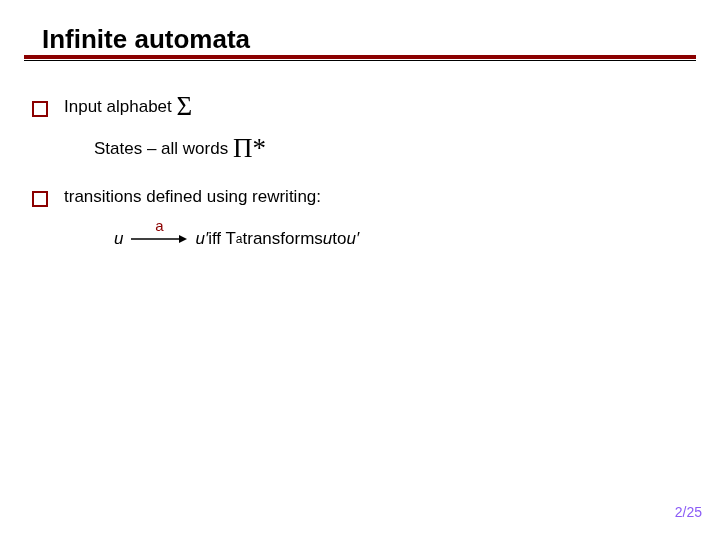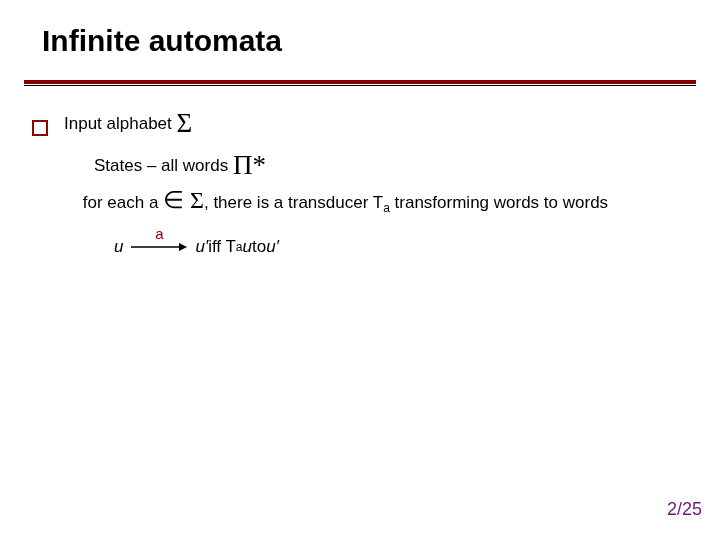--- a/index.html
+++ b/index.html
@@ -1,35 +1,35 @@
 <!DOCTYPE html>
 <html><head>
 <meta charset="utf-8">
 <style>
   html,body{margin:0;padding:0;width:720px;height:540px;background:#fff;font-family:Verdana,Geneva,sans-serif;color:#000;overflow:hidden}
   .slide{position:relative;width:720px;height:540px;box-sizing:border-box;padding:24px 14px 10px 14px}
-  .title{font-size:30px;font-weight:bold;margin:0 0 22px 28px}
+  .title{font-size:26px;font-weight:bold;margin:0 0 0 28px}
   .title-rule{margin-left:10px;margin-right:10px}
   .rule-maroon{height:4px;background:#8b0000}
   .rule-line{height:1px;background:#000;margin-top:1px}
   .body{margin-top:6px}
-  .bul{display:flex;align-items:flex-end;margin:26px 0 0 18px;font-size:17px;line-height:1.4}
+  .bul{display:flex;align-items:center;margin:34px 0 0 18px;font-size:17px;line-height:1.4}
   .box{width:12px;height:12px;border:2px solid #8b0000;flex:0 0 12px;margin-top:4px;margin-right:16px}
   .content{flex:1}
   .sym{font-family:'Times New Roman',serif;font-size:27px;line-height:0;position:relative;top:3px}
   .sym-small{font-family:'Times New Roman',serif;font-size:24px}
   .sub-item{margin:20px 0 0 80px;font-size:17px}
   .sub-indent{margin:8px 0 0 64px;font-size:17px;line-height:1.4}
   .arrow-line{margin:20px 0 0 100px;font-size:17px;display:flex;align-items:center}
   .u{font-style:italic}
   .arrow-wrap{position:relative;display:inline-block;margin:0 8px}
   .arrow-label{position:absolute;top:-16px;left:50%;transform:translateX(-50%);color:#8b0000;font-size:15px}
   .arrow-svg{display:block}
   .sub-t{font-size:12px;vertical-align:sub}
-  .pagenum{position:absolute;bottom:20px;right:18px;font-size:18px;color:#701a75}
+  .pagenum{position:absolute;bottom:20px;right:18px;font-size:14px;color:#8b5cf6}
 </style>
 </head>
 <body>
 
 <div class="slide">
 
   <div class="title">Infinite automata</div>
   <div class="title-rule">
     <div class="rule-maroon"></div>
     <div class="rule-line"></div>
@@ -42,36 +42,38 @@
       <div class="content">
         <span>Input alphabet </span><span class="sym">Σ</span>
       </div>
     </div>
 
     <div class="sub-item">
       <span>States – all words </span><span class="sym">Π*</span>
     </div>
 
 
-    <div class="sub-indent">
-      &nbsp;<span>for each a </span><span class="sym-small">∈</span><span class="sym-small"> Σ</span><span>, there is a transducer T</span><span class="sub-t">a</span><span> transforming words to words</span>
+    <div class="bul" style="margin-top:26px">
+      <span class="box"></span>
+      <div class="content">transitions defined using rewriting:</div>
     </div>
 
     <div class="arrow-line">
       <span class="u">u</span>
       <span class="arrow-wrap">
         <span class="arrow-label">a</span>
         <svg class="arrow-svg" width="56" height="12">
           <line x1="0" y1="6" x2="48" y2="6" stroke="#000" stroke-width="1.5"></line>
           <polygon points="48,2 56,6 48,10" fill="#000"></polygon>
         </svg>
       </span>
       <span class="u">u′</span>
       <span>  iff T</span>
         <span class="sub-t">a</span>
+        <span> transforms </span>
         <span class="u">u</span>
         <span> to </span>
         <span class="u">u′</span>
     </div>
 
   </div>
 
   <div class="pagenum">2/25</div>
 </div>
 

